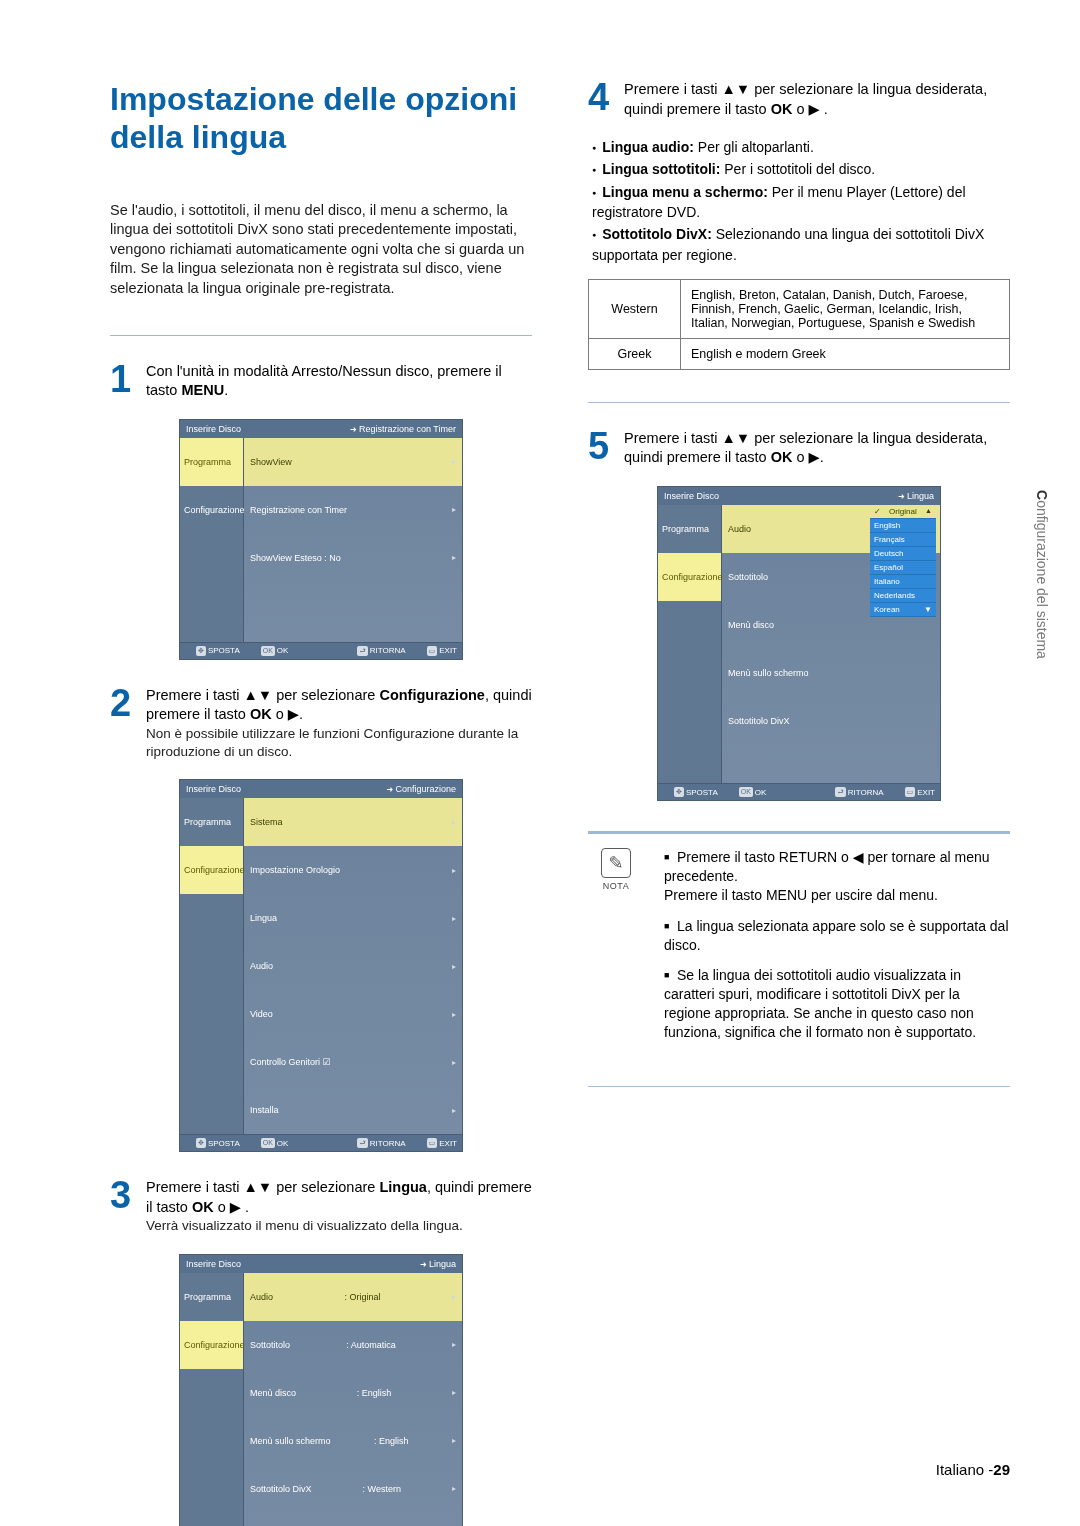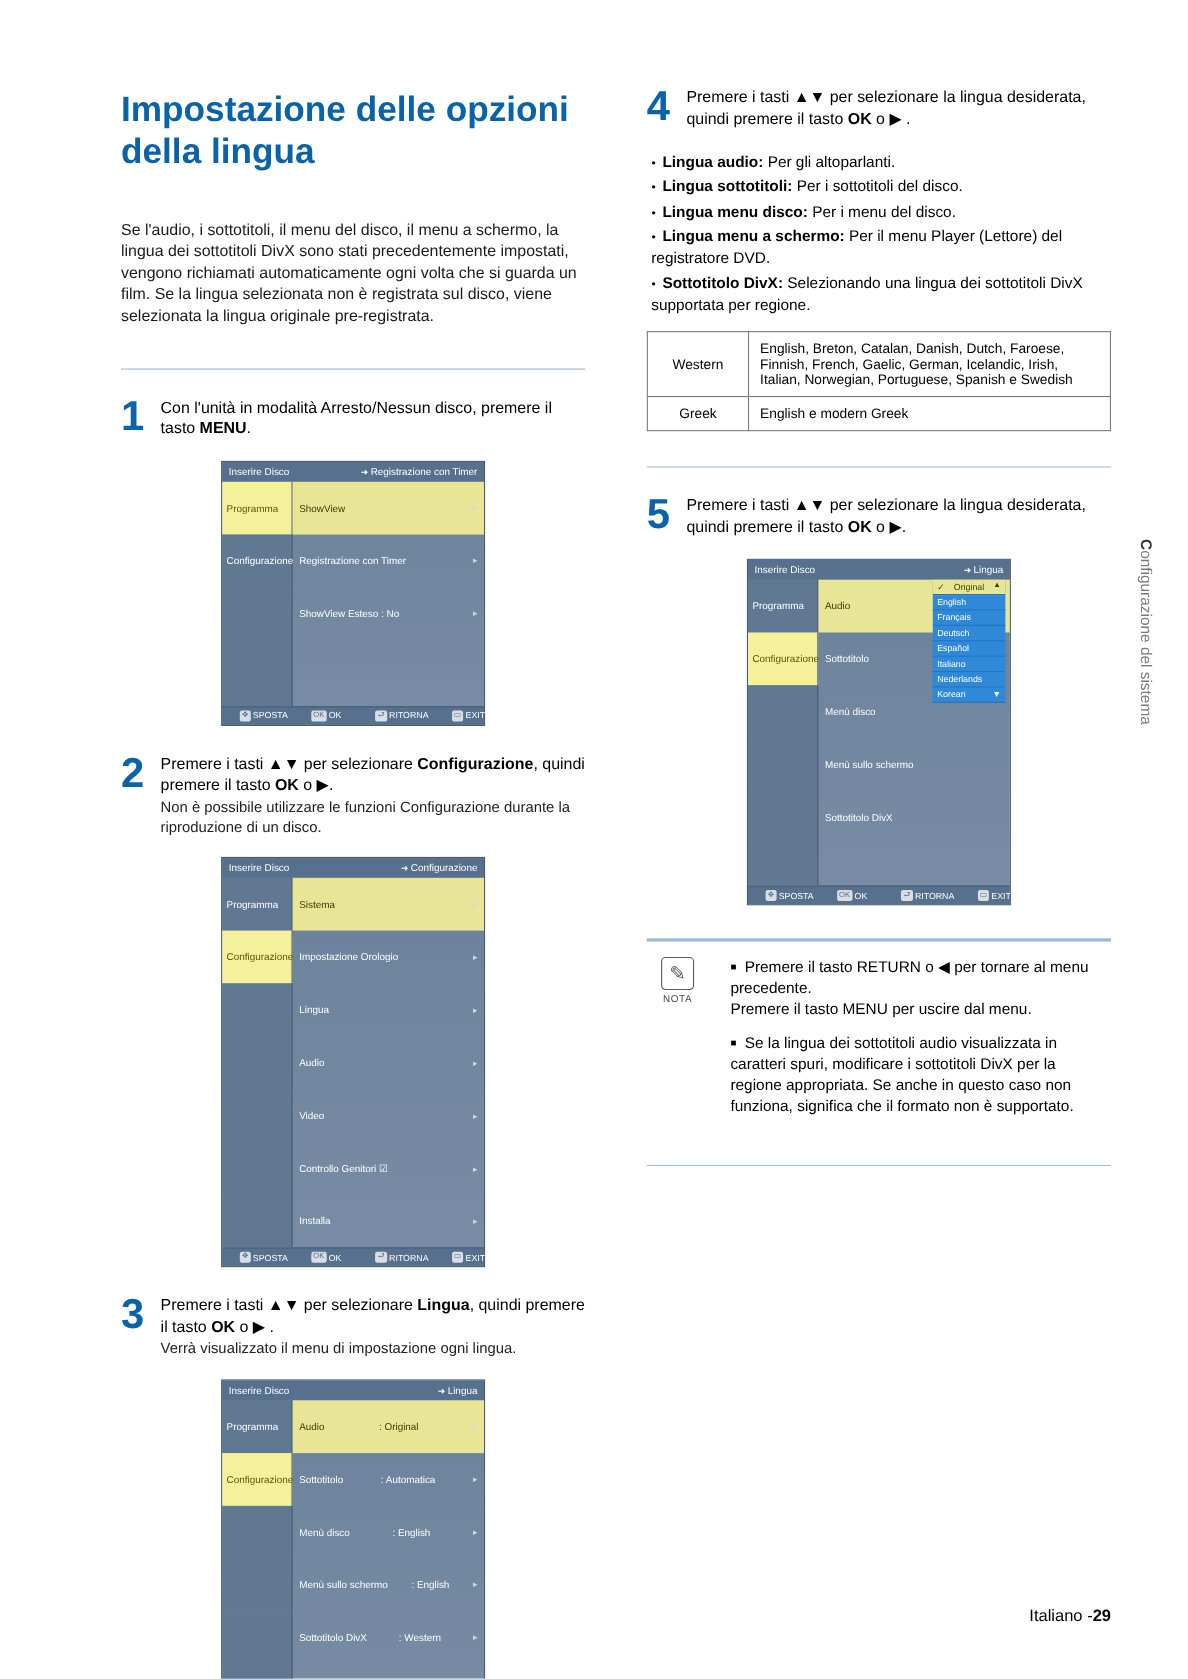--- a/index.html
+++ b/index.html
@@ -8,21 +8,21 @@
   .cols { display: flex; gap: 56px; }
   .col { flex: 1 1 0; min-width: 0; }
   .headline { font-size: 32px; font-weight: bold; color: #0a63a8; line-height: 1.2; margin-bottom: 44px; }
   .intro { font-size: 14.5px; line-height: 1.35; color:#1a1a1a; margin-bottom: 36px; }
   .step { display:flex; margin-top: 26px; margin-bottom: 18px; align-items:flex-start; }
   .step-num { font-size: 38px; font-weight: bold; color:#0a63a8; line-height: 0.9; width: 36px; flex:0 0 36px; }
   .step-body { font-size: 14.5px; line-height: 1.35; flex:1; }
   .step-body .sub { font-size: 13.5px; color:#222; }
   .bold { font-weight:bold; }
   .arrows { font-family: Arial, sans-serif; }
-  .menucap { width: 240px; margin: 6px auto 4px auto; }
+  .menucap { width: 284px; margin: 6px auto 4px auto; }
   .menubox { background: linear-gradient(#6b809a,#788da5); border:1px solid #4a5c73; }
   .menubox .hdr { display:flex; justify-content:space-between; color:#fff; font-size:9px; padding:4px 6px; background:#56708e; }
   .menubox .hdr .crumb::before { content:"➜ "; font-size:8px; }
   .menubox .row { display:flex; align-items:stretch; font-size:9px; color:#fff; }
   .menubox .side { width:64px; background:#617892; padding:3px 4px; border-right:1px solid #4a5c73; display:flex; align-items:center; }
   .menubox .side.sel { background:#f5f19b; color:#5a5a00; }
   .menubox .item { flex:1; padding:19px 6px; display:flex; align-items:center; justify-content:space-between; }
   .menubox .item .caret { color:#cfd9e6; font-size:8px; }
   .menubox .item.sel { background:#e8e696; color:#3d3d00; }
   .menubox .ftr { display:flex; gap:10px; background:#56708e; color:#fff; font-size:8px; padding:3px 5px; border-top:1px solid #4a5c73; }
@@ -213,21 +213,21 @@
                 <span>EXIT</span>
               </span>
           </div>
         </div>
       </div>
 
       <div class="step">
         <div class="step-num">3</div>
         <div class="step-body">
           <span>Premere i tasti </span><span class="arrows">▲▼</span><span> per selezionare </span><span class="bold">Lingua</span><span>, quindi premere il tasto </span><span class="bold">OK</span><span> o ▶ .</span>
-          <div class="sub">Verrà visualizzato il menu di impostazione ogni lingua.</div>
+          <div class="sub">Verrà visualizzato il menu di visualizzato della lingua.</div>
         </div>
       </div>
 
       <div class="menucap">
         <div class="menubox">
           <div class="hdr">
               <span>Inserire Disco</span>
               <span class="crumb">Lingua</span>
             </div>
           <div class="row">
@@ -304,21 +304,20 @@
       <div class="step" style="margin-top:0">
         <div class="step-num">4</div>
         <div class="step-body">
           <span>Premere i tasti </span><span class="arrows">▲▼</span><span> per selezionare la lingua desiderata, quindi premere il tasto </span><span class="bold">OK</span><span> o ▶ .</span>
         </div>
       </div>
 
       <ul class="bullets">
         <li><span class="bold">Lingua audio:</span><span> Per gli altoparlanti.</span></li>
         <li><span class="bold">Lingua sottotitoli:</span><span> Per i sottotitoli del disco.</span></li>
-        <li><span class="bold">Lingua menu disco:</span><span> Per i menu del disco.</span></li>
         <li><span class="bold">Lingua menu a schermo:</span><span> Per il menu Player (Lettore) del registratore DVD.</span></li>
         <li><span class="bold">Sottotitolo DivX:</span><span> Selezionando una lingua dei sottotitoli DivX supportata per regione.</span></li>
       </ul>
 
       <table class="langtable">
         <tbody>
             <tr>
               <td>Western</td>
               <td>English, Breton, Catalan, Danish, Dutch, Faroese, Finnish, French, Gaelic, German, Icelandic, Irish, Italian, Norwegian, Portuguese, Spanish e Swedish</td>
             </tr>
@@ -434,20 +433,21 @@
       <hr class="sep-dk">
 
       <div class="notebox">
         <div class="lbl">
           <div class="ico">✎</div>
           <div class="txt">NOTA</div>
         </div>
         <ul>
           <li style="white-space:pre-line">Premere il tasto RETURN o ◀ per tornare al menu precedente.
 Premere il tasto MENU per uscire dal menu.</li>
+          <li>La lingua selezionata appare solo se è supportata dal disco.</li>
           <li>Se la lingua dei sottotitoli audio visualizzata in caratteri spuri, modificare i sottotitoli DivX per la regione appropriata. Se anche in questo caso non funziona, significa che il formato non è supportato.</li>
         </ul>
       </div>
 
       <hr class="sep">
 
     </div>
   </div>
 
   <div class="sidetab">

